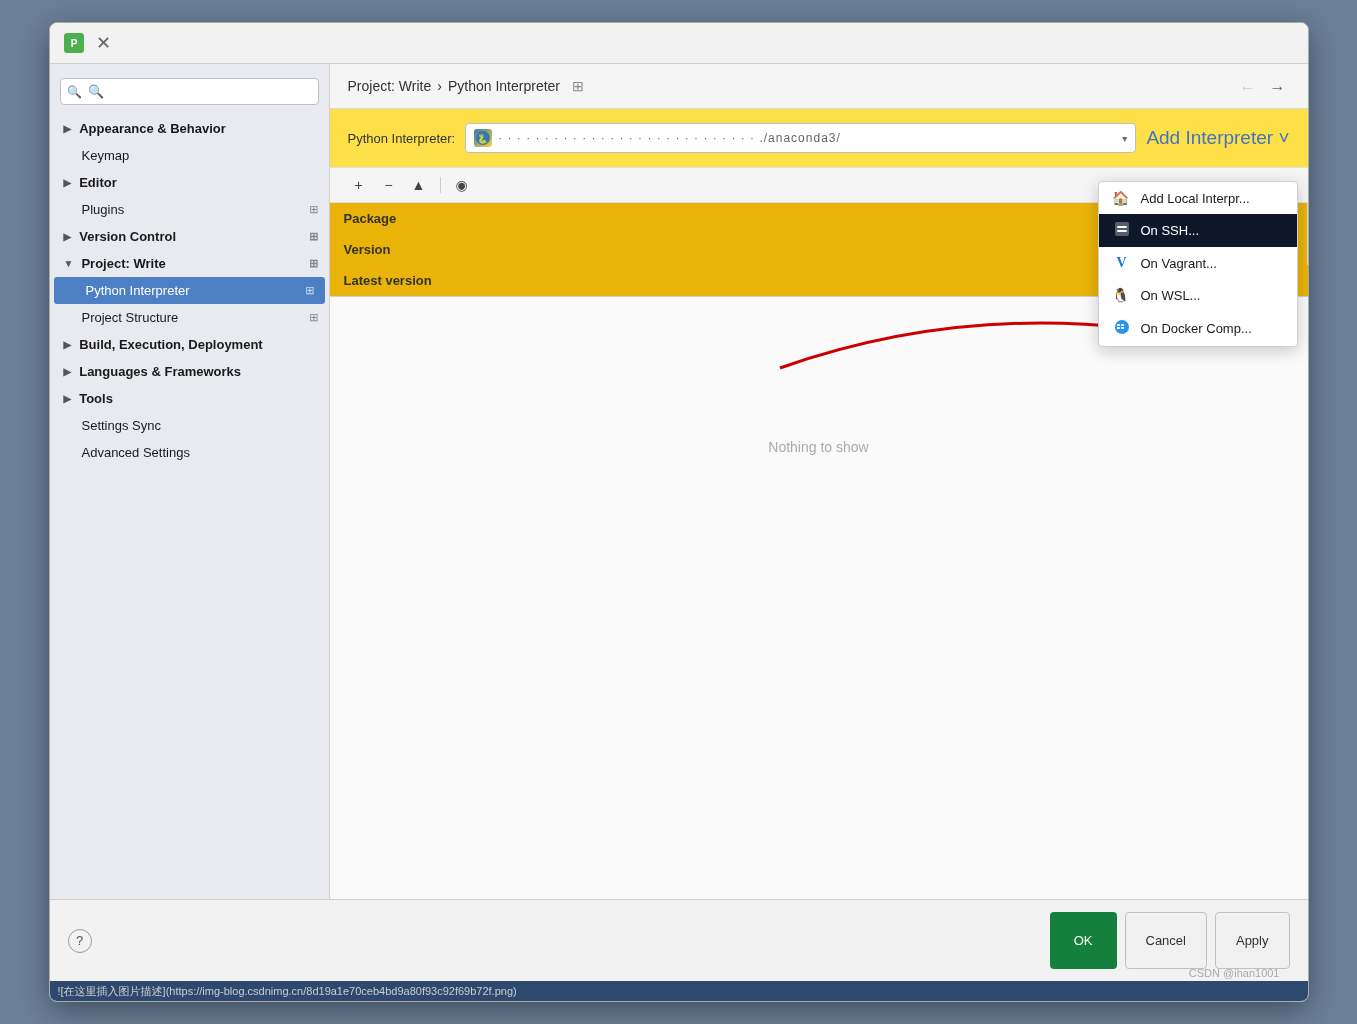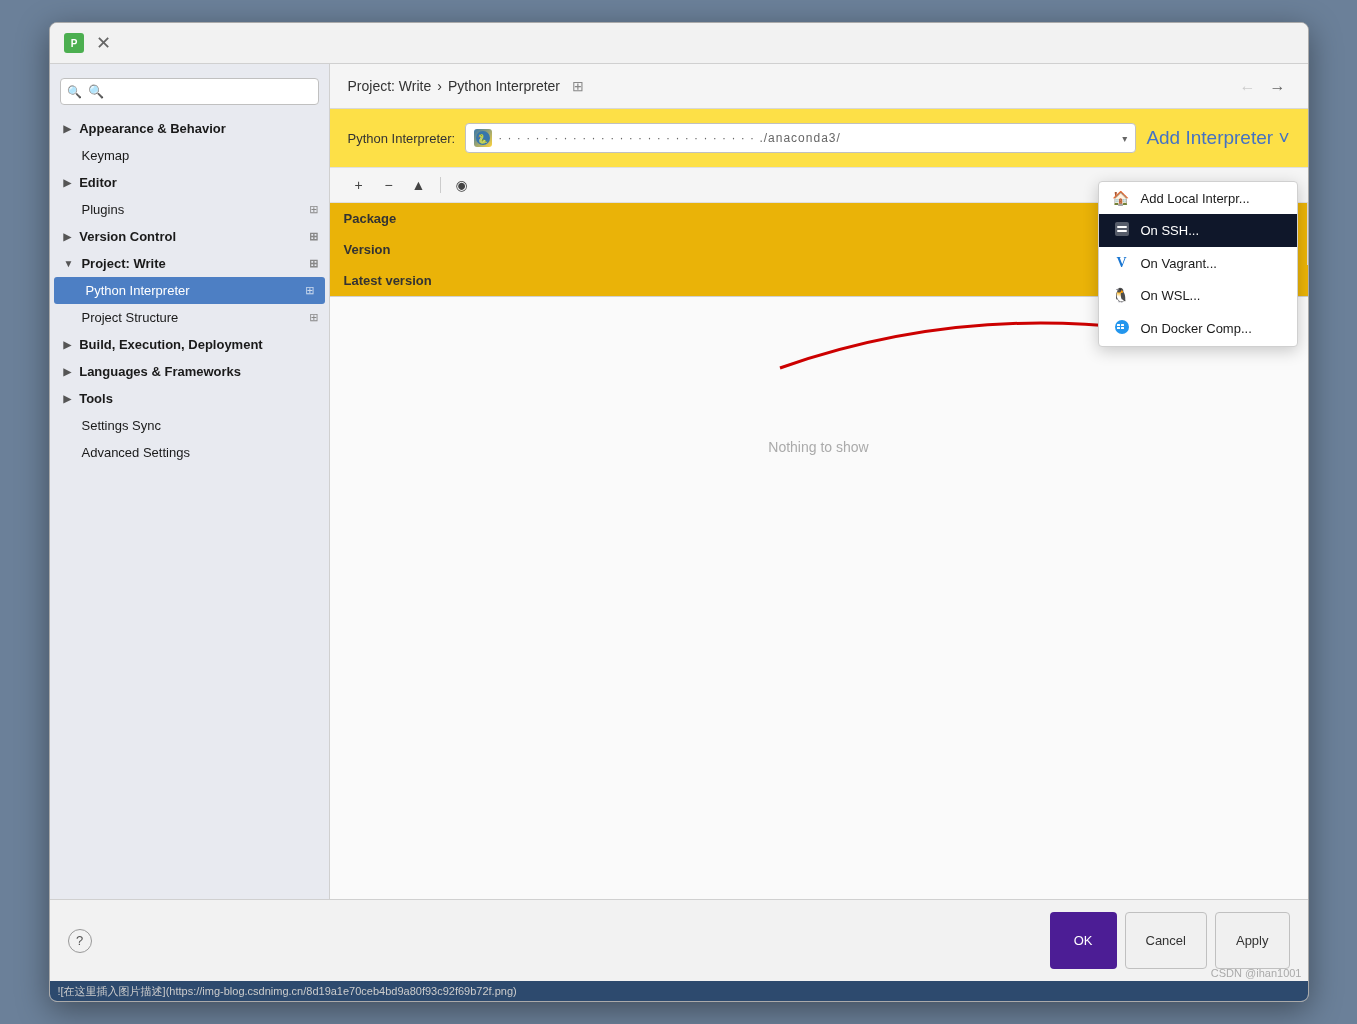--- a/index.html
+++ b/index.html
@@ -190,21 +190,21 @@
       background: #f2f2f2;
     }
     .help-btn {
       width: 24px; height: 24px; border-radius: 50%;
       border: 1px solid #999; background: none; cursor: pointer;
       display: flex; align-items: center; justify-content: center;
       font-size: 13px; color: #555;
     }
     .footer-actions { display: flex; gap: 8px; }
     .btn-ok {
-      background: #4c1d95; color: white; border: none;
+      background: #15803d; color: white; border: none;
       padding: 21px 24px; border-radius: 4px; font-size: 13px; cursor: pointer;
       font-weight: 500;
     }
     .btn-cancel, .btn-apply {
       background: #f0f0f0; color: #333; border: 1px solid #c0c0c0;
       padding: 16px 20px; border-radius: 4px; font-size: 13px; cursor: pointer;
     }
 
     
     .dropdown-menu {
@@ -243,21 +243,21 @@
 
     
     .status-bar {
       background: #2d4a6e;
       color: #ccc; font-size: 11px;
       padding: 2px 8px;
       min-height: 20px;
       display: flex; align-items: center;
     }
     .watermark {
-      position: absolute; bottom: 22px; right: 6px;
+      position: absolute; bottom: 22px; right: 28px;
       font-size: 11px; color: #aaa;
     }
   </style>
 </head>
 <body>
 
 <div class="dialog">
 
   <div class="title-bar">
     <div class="title-bar-icon">

